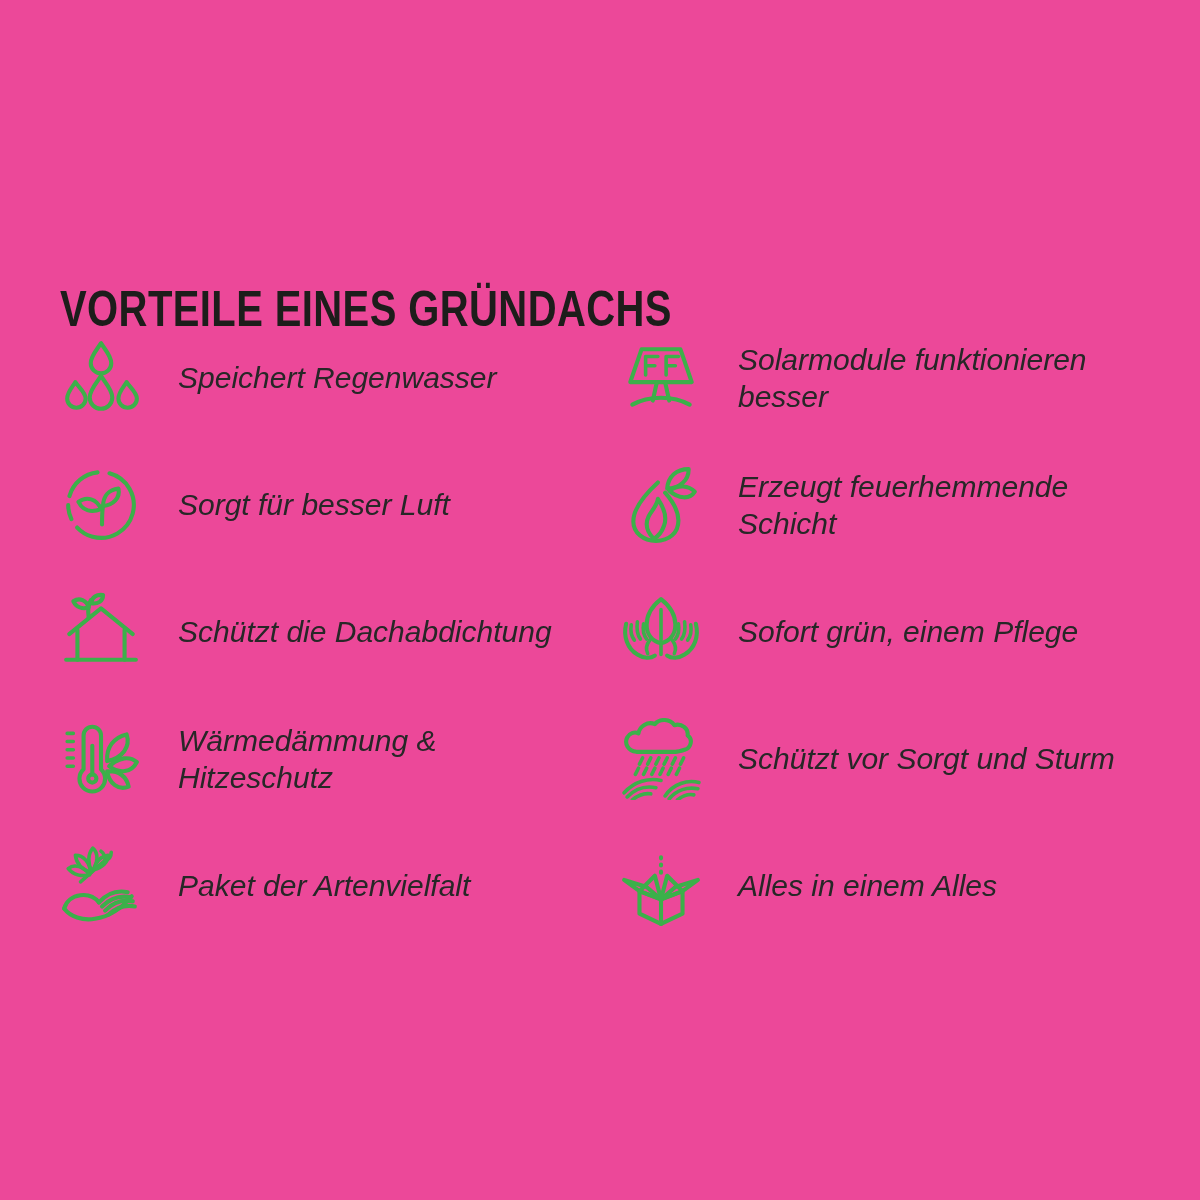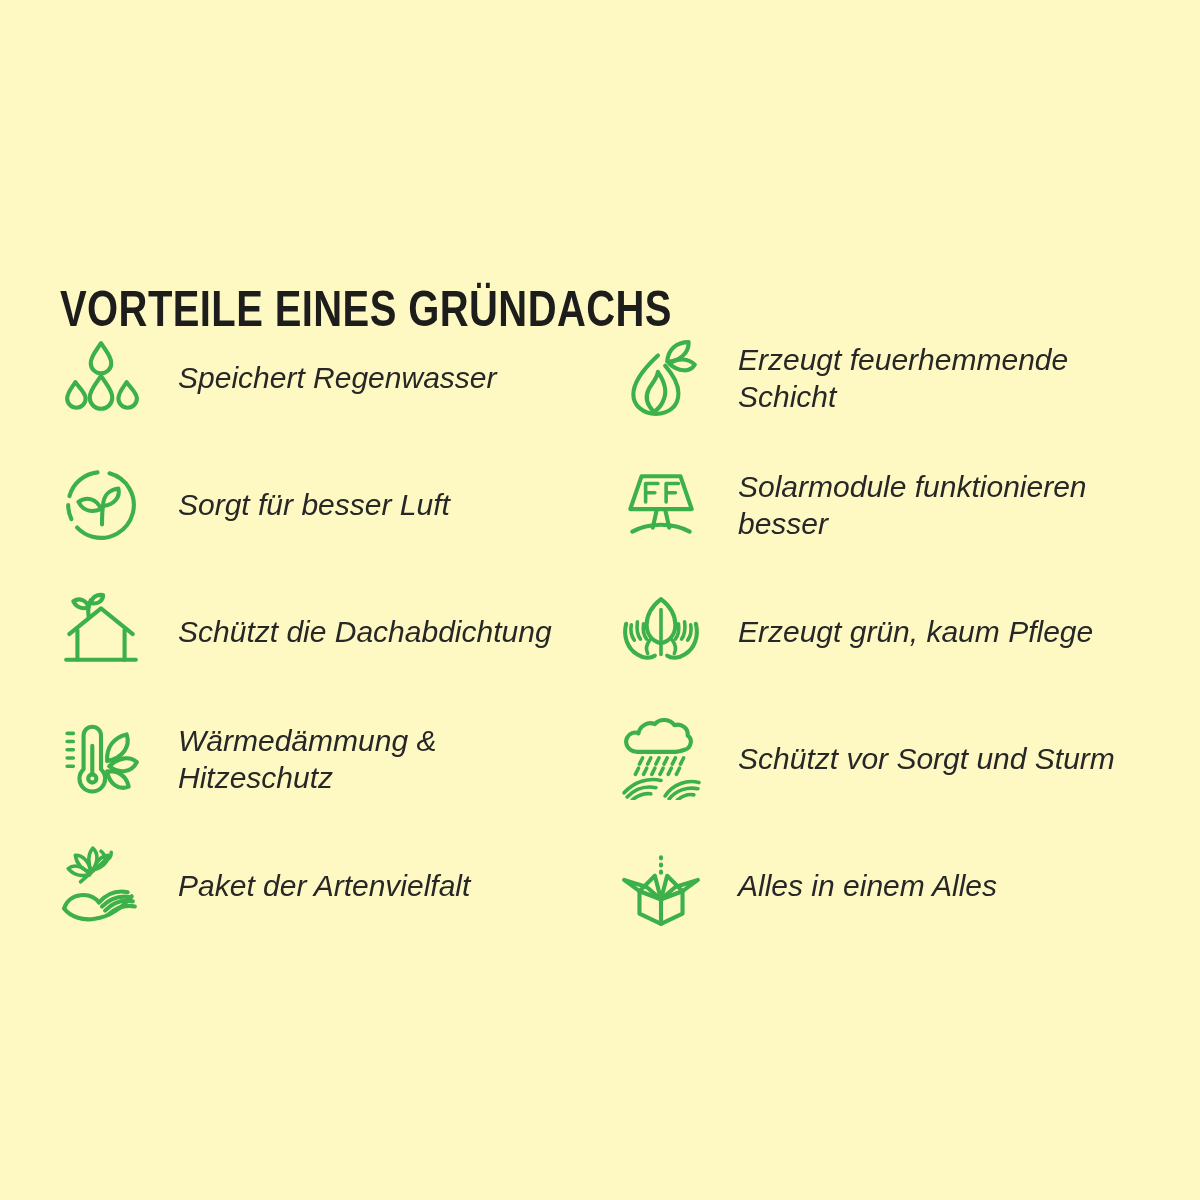--- a/index.html
+++ b/index.html
@@ -1,19 +1,19 @@
 <!DOCTYPE html>
 <html><head>
 <meta charset="utf-8">
 <style>
   html,body{margin:0;padding:0;background:#ffffff;}
   .canvas{
     position:relative;
     width:1200px;height:1200px;
-    background:#fef9c3;
+    background:#ec4899;
     font-family:"Liberation Sans",sans-serif;
     overflow:hidden;
   }
   .title{
     position:absolute;
     left:60px;top:250px;
     font-size:50px;
     line-height:50px;
     font-weight:700;
     color:#1d1d1b;
@@ -129,58 +129,58 @@
             <path d="M44 64 C52 56 62 53 71 55"></path>
             <path d="M47 68 C55 61 64 58 73 60"></path>
           </svg>
         </span>
     <div class="label">Paket der Artenvielfalt</div>
   </div>
 
   <div class="benefit">
     <span class="icon">
           <svg viewBox="0 0 80 80" fill="none" stroke="currentColor" stroke-width="4" stroke-linecap="round" stroke-linejoin="round">
-            <path d="M37 18 C24 30 13 44 13 56 C13 67 23 75 35 75 C48 75 57 67 57 55 C57 45 51 36 44 28"></path>
-            <path d="M33 73 C27 67 24 59 28 51 C31 45 36 41 37 34 C43 43 46 52 43 60 C41 66 38 70 33 73"></path>
-            <path d="M46 24 C47 12 55 5 67 5 C67 16 58 24 46 24 Z"></path>
-            <path d="M48 26 C57 20 67 21 73 27 C68 35 57 34 48 26 Z"></path>
-          </svg>
-        </span>
-    <div class="label">Erzeugt feuerhemmende
-Schicht</div>
-  </div>
-
-  <div class="benefit">
-    <span class="icon">
-          <svg viewBox="0 0 80 80" fill="none" stroke="currentColor" stroke-width="4" stroke-linecap="round" stroke-linejoin="round">
             <path d="M21 12 L59 12 L70 44 L10 44 Z"></path>
             <path d="M25 19 L25 37 M25 19 L37 19 M25 28 L34 28" stroke-width="3.5"></path>
             <path d="M45 19 L45 37 M45 19 L57 19 M45 28 L54 28" stroke-width="3.5"></path>
             <path d="M36 44 L32 62 M44 44 L48 62"></path>
             <path d="M12 66 C28 57 52 57 68 66"></path>
           </svg>
         </span>
     <div class="label">Solarmodule funktionieren
 besser</div>
+  </div>
+
+  <div class="benefit">
+    <span class="icon">
+          <svg viewBox="0 0 80 80" fill="none" stroke="currentColor" stroke-width="4" stroke-linecap="round" stroke-linejoin="round">
+            <path d="M37 18 C24 30 13 44 13 56 C13 67 23 75 35 75 C48 75 57 67 57 55 C57 45 51 36 44 28"></path>
+            <path d="M33 73 C27 67 24 59 28 51 C31 45 36 41 37 34 C43 43 46 52 43 60 C41 66 38 70 33 73"></path>
+            <path d="M46 24 C47 12 55 5 67 5 C67 16 58 24 46 24 Z"></path>
+            <path d="M48 26 C57 20 67 21 73 27 C68 35 57 34 48 26 Z"></path>
+          </svg>
+        </span>
+    <div class="label">Erzeugt feuerhemmende
+Schicht</div>
   </div>
 
   <div class="benefit">
     <span class="icon">
           <svg viewBox="0 0 80 80" fill="none" stroke="currentColor" stroke-width="4" stroke-linecap="round" stroke-linejoin="round">
             <path d="M40 8 C31 15 26 24 26 33 C26 43 32 49 40 51 C48 49 54 43 54 33 C54 24 49 15 40 8 Z"></path>
             <path d="M40 18 L40 48 M40 51 L40 62" stroke-width="3.5"></path>
             <path d="M6 32 C3 44 7 56 17 62 C23 66 30 66 34 63"></path>
             <path d="M11 33 C10 39 11 44 14 48 M17 30 C16 37 17 43 20 47 M23 32 C22 38 23 43 26 47" stroke-width="3.5"></path>
             <path d="M29 48 C26 52 25 57 27 61" stroke-width="3.5"></path>
             <path d="M74 32 C77 44 73 56 63 62 C57 66 50 66 46 63"></path>
             <path d="M69 33 C70 39 69 44 66 48 M63 30 C64 37 63 43 60 47 M57 32 C58 38 57 43 54 47" stroke-width="3.5"></path>
             <path d="M51 48 C54 52 55 57 53 61" stroke-width="3.5"></path>
           </svg>
         </span>
-    <div class="label">Erzeugt grün, kaum Pflege</div>
+    <div class="label">Sofort grün, einem Pflege</div>
   </div>
 
   <div class="benefit">
     <span class="icon">
           <svg viewBox="0 0 80 80" fill="none" stroke="currentColor" stroke-width="4" stroke-linecap="round" stroke-linejoin="round">
             <path d="M16 33 C8 32 4 25 7 19 C9 15 14 13 18 15 C19 8 27 3 34 6 C39 0 49 1 53 7 C60 5 67 10 66 17 C71 20 70 29 63 31 C60 32 57 33 54 33 Z"></path>
             <path d="M22 39 l-3 6 M30 39 l-3 6 M38 39 l-3 6 M46 39 l-3 6 M54 39 l-3 6 M62 39 l-3 6 M18 49 l-3 6 M26 49 l-3 6 M34 49 l-3 6 M42 49 l-3 6 M50 49 l-3 6 M58 49 l-3 6" stroke-width="3.5"></path>
             <path d="M4 73 C14 62 28 58 40 61 M7 77 C15 69 25 66 35 68 M12 80 C18 75 24 73 30 74" stroke-width="3.5"></path>
             <path d="M44 76 C52 64 66 60 77 63 M48 79 C55 70 66 67 76 69 M56 80 C61 76 67 74 72 75" stroke-width="3.5"></path>
           </svg>

